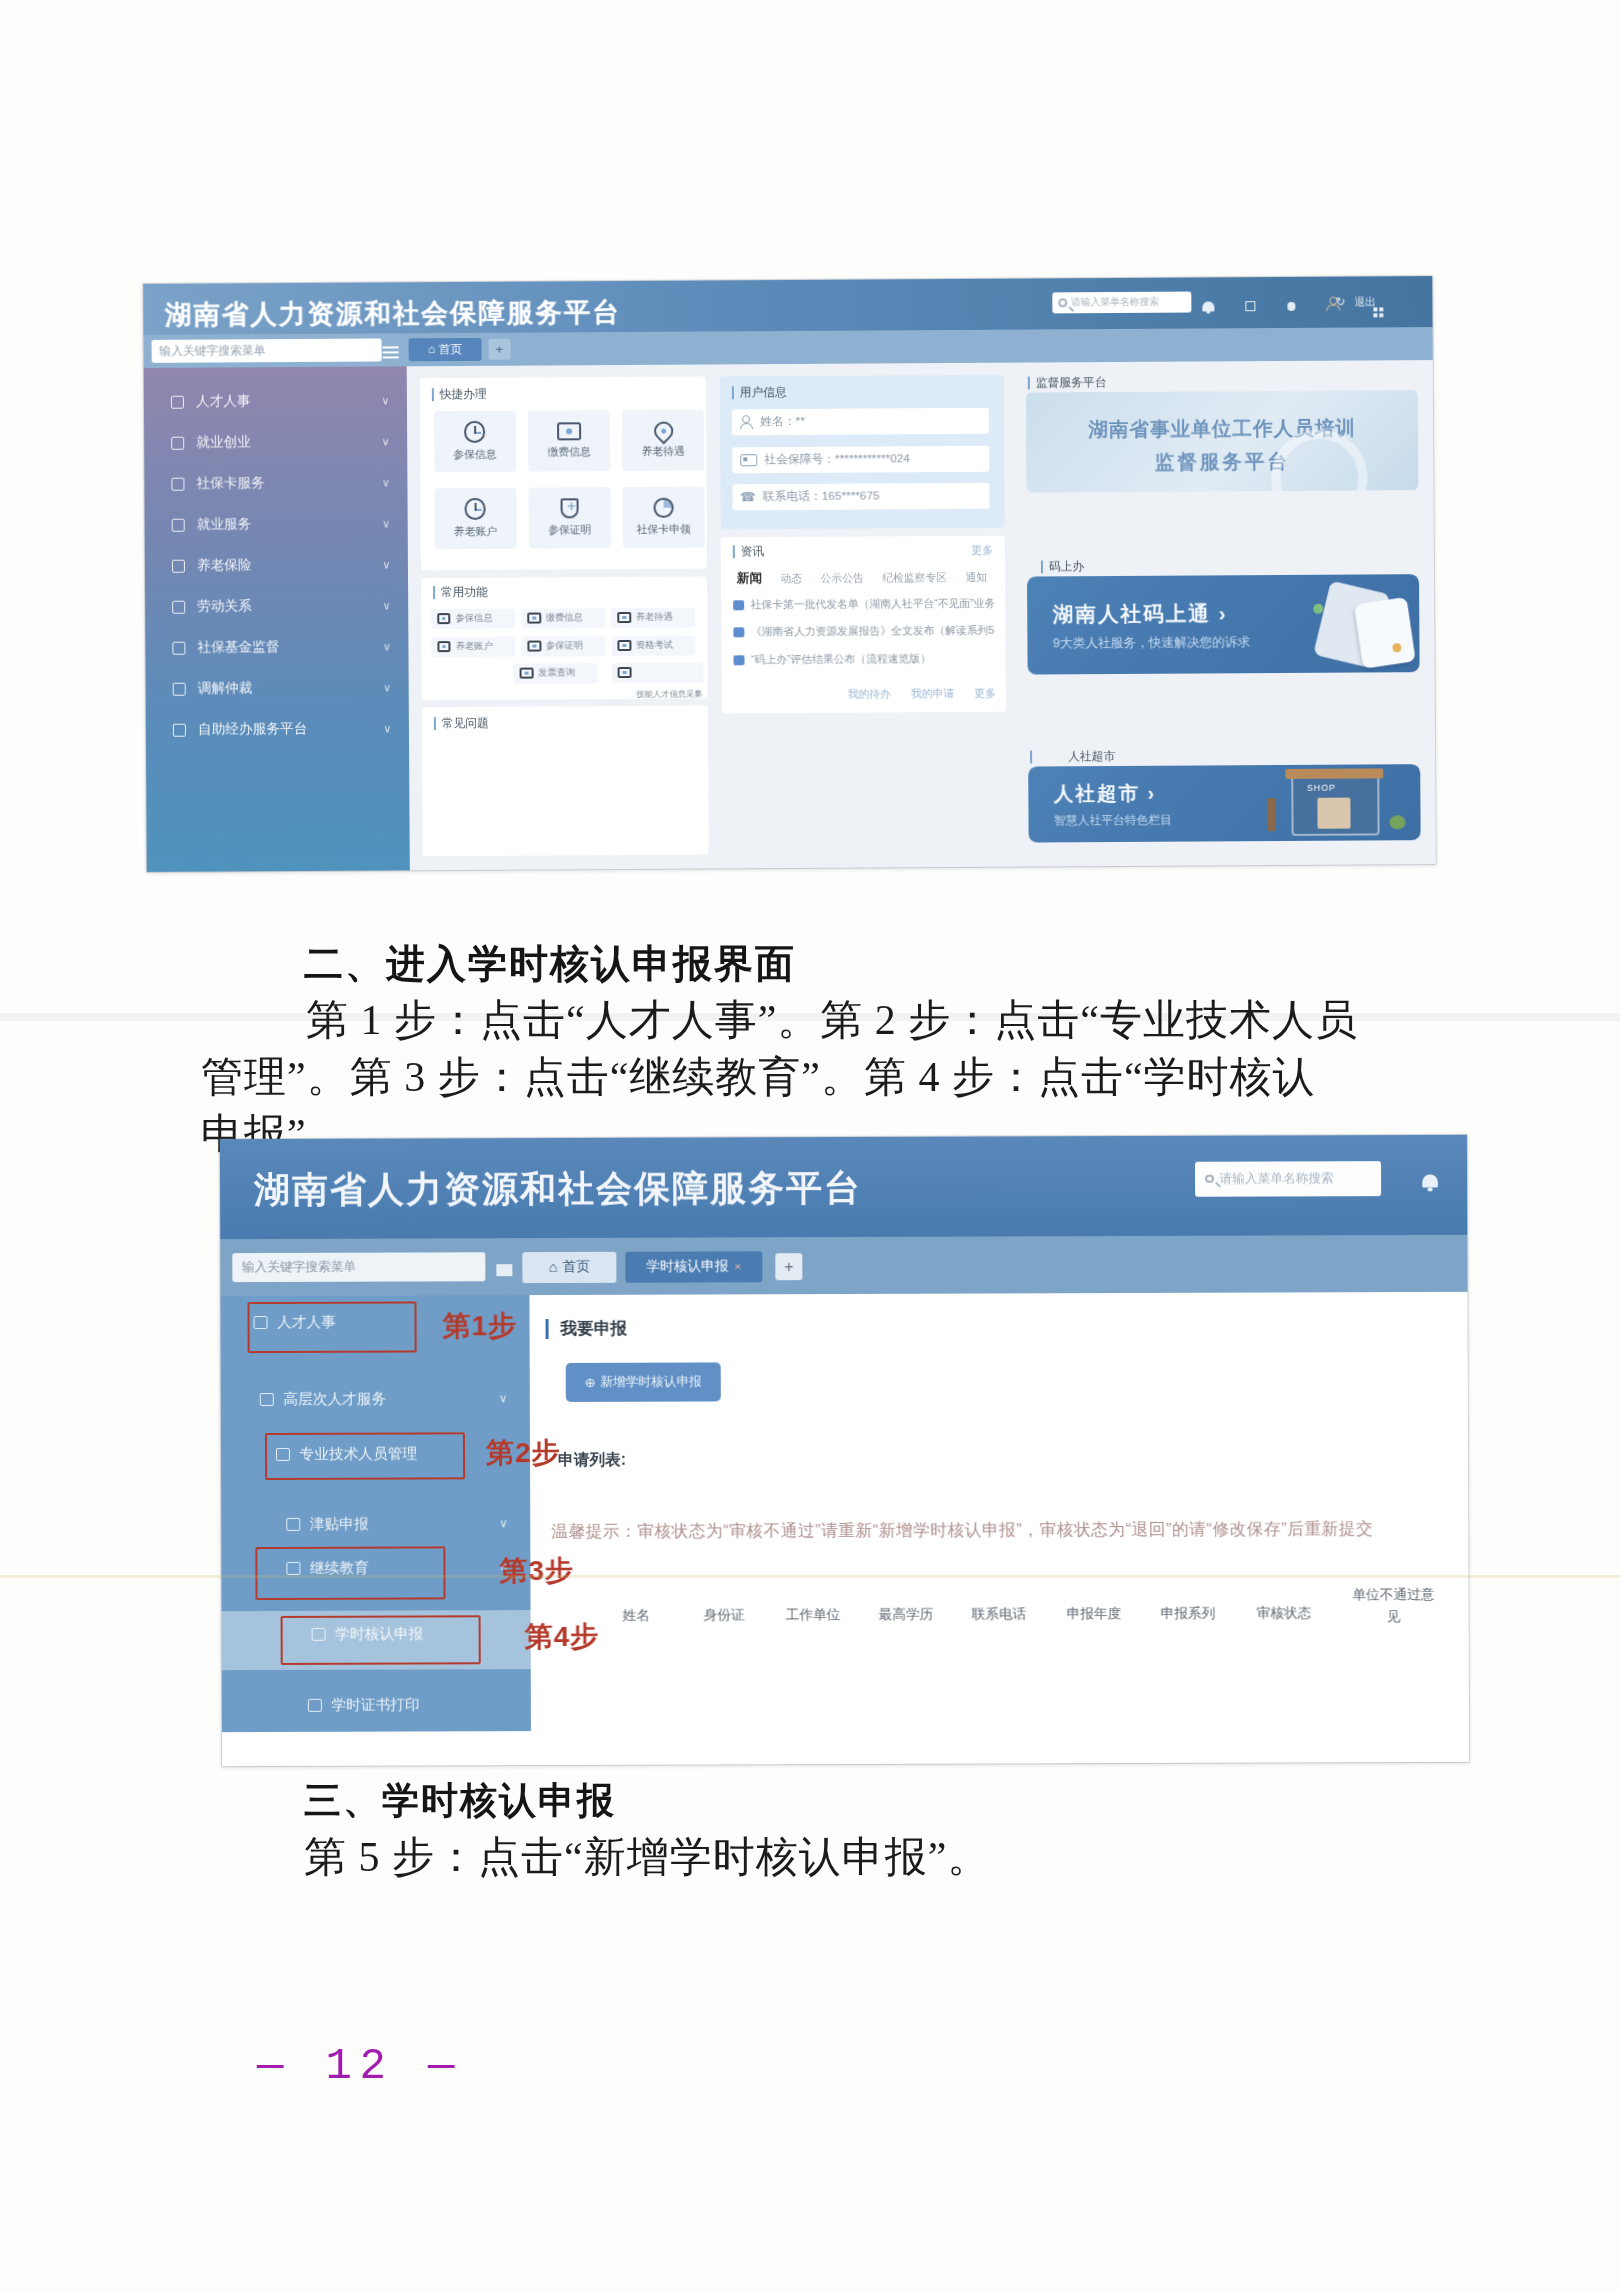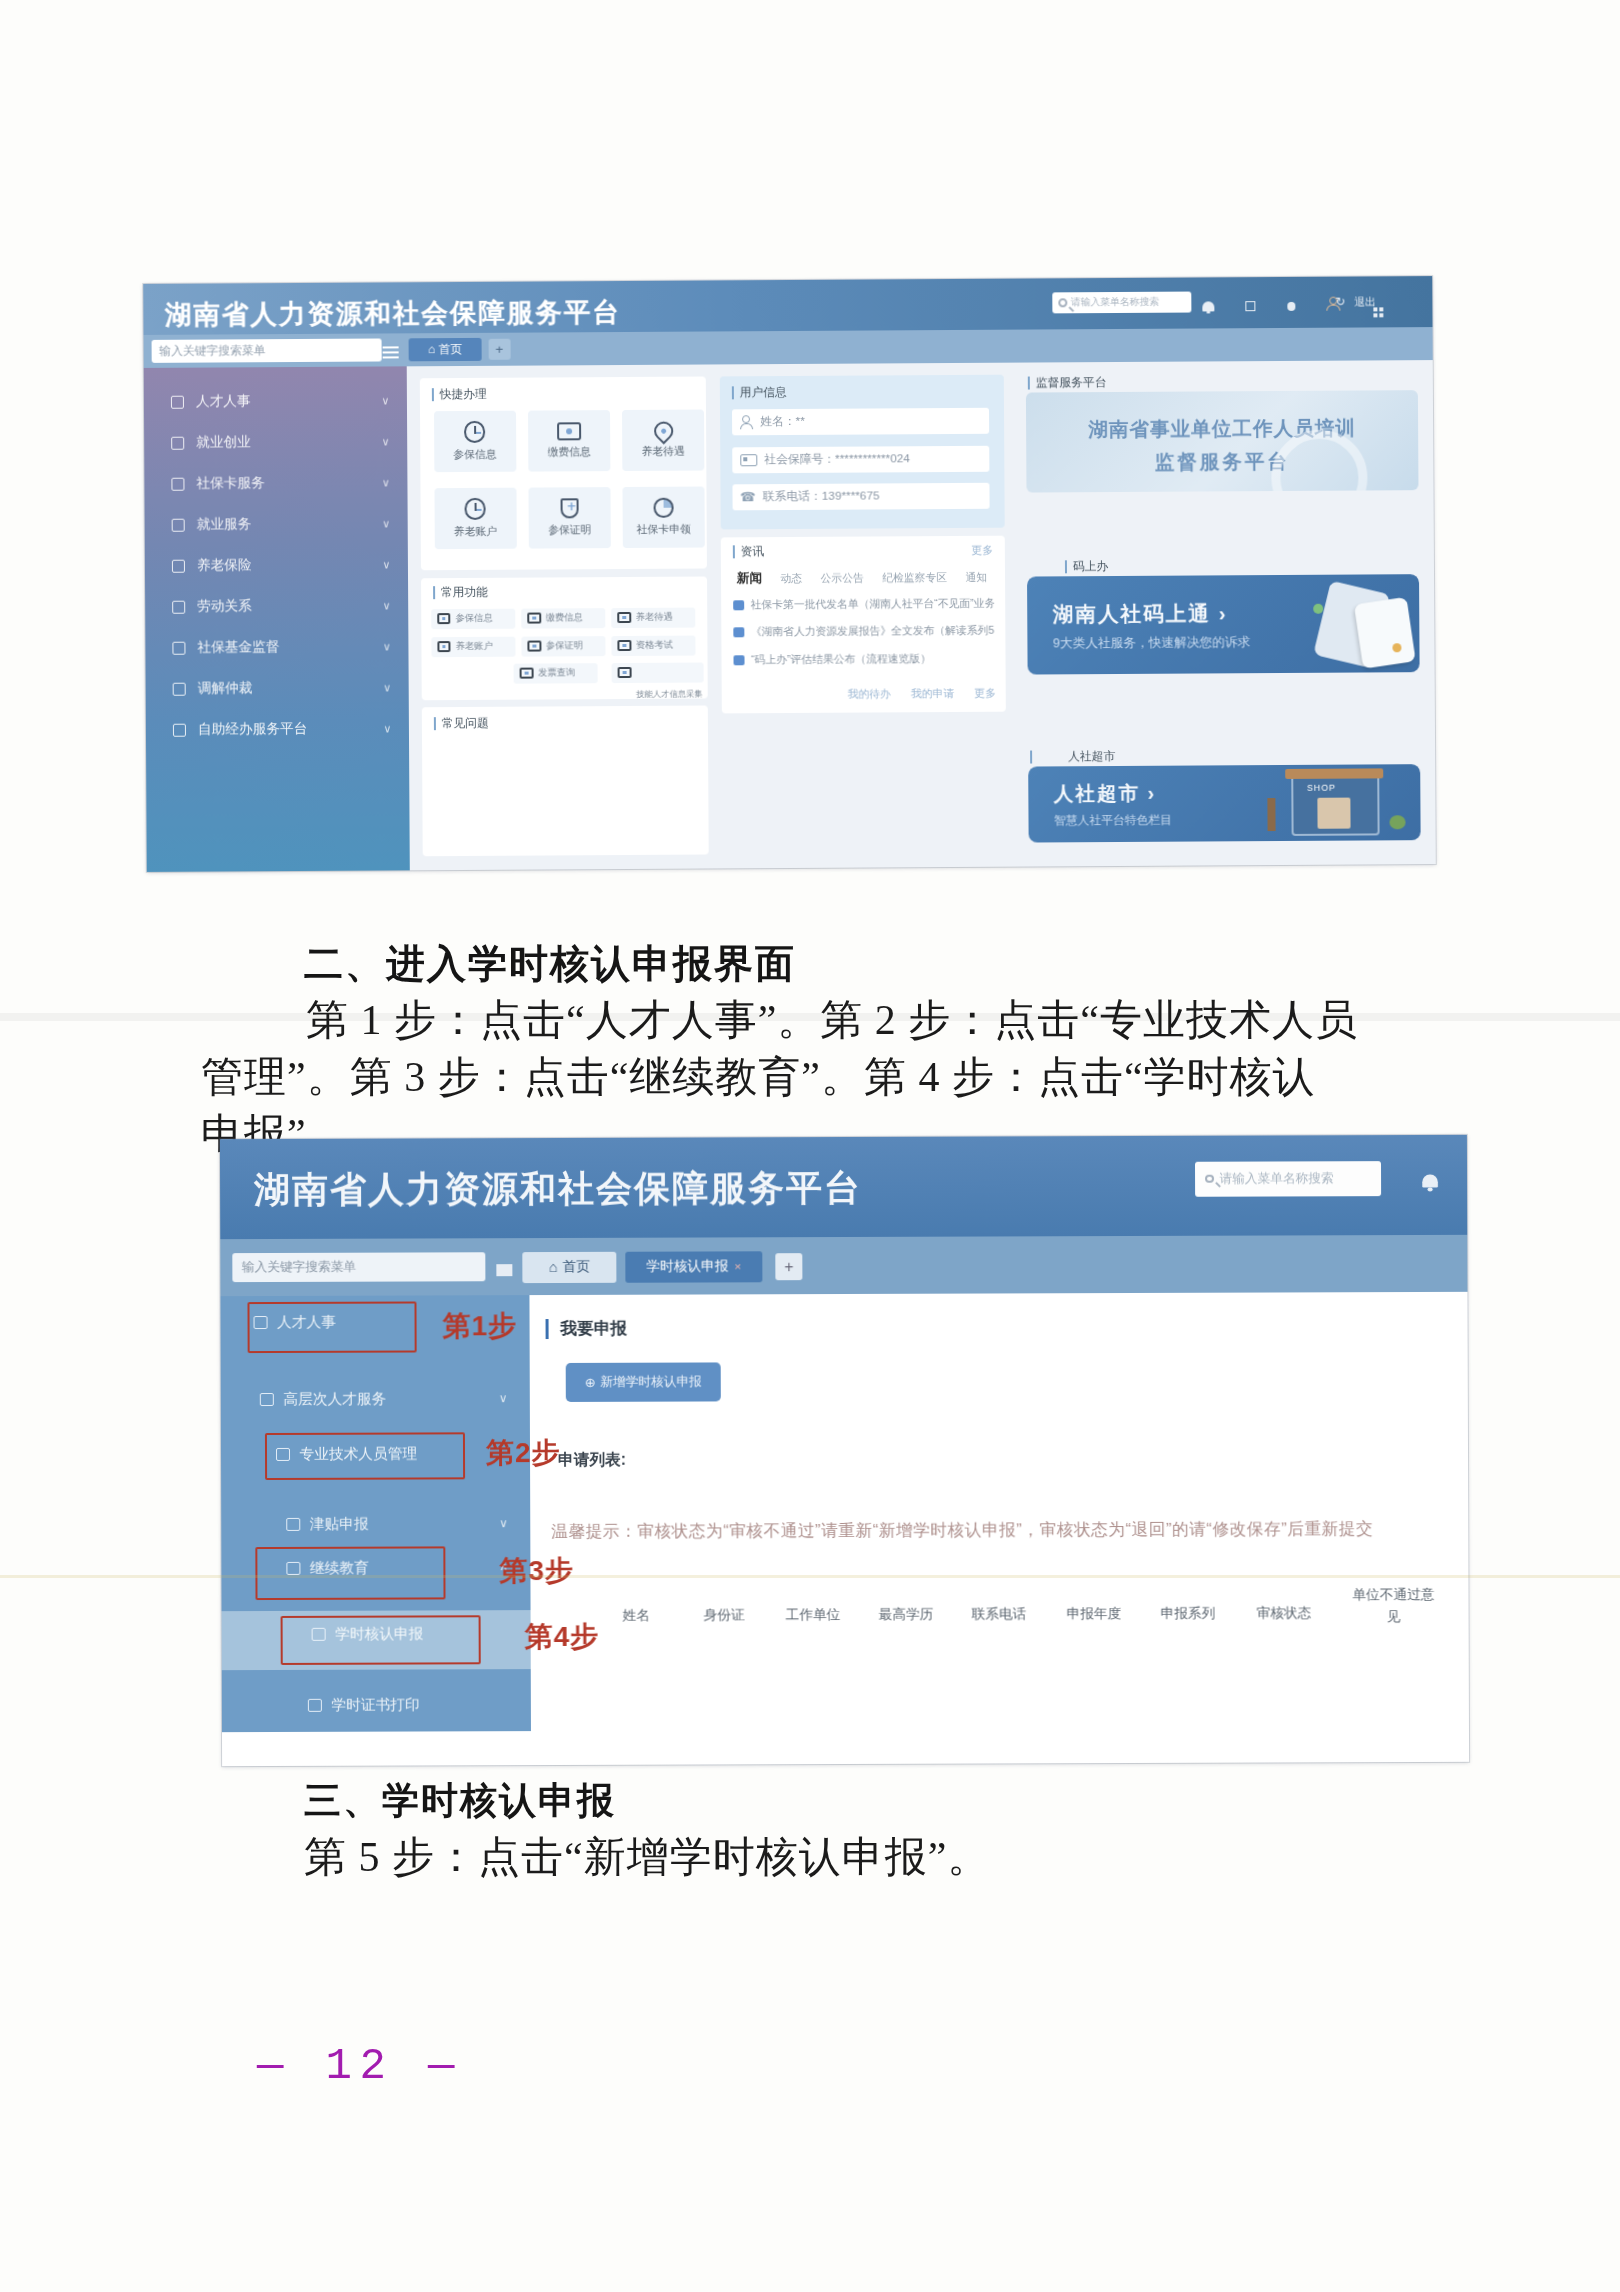--- a/index.html
+++ b/index.html
@@ -252,21 +252,21 @@
       <div class="urow" style="top:33px;">
           <span class="ic ic-person"></span>
           <span style="filter:blur(0.7px);">姓名：**</span>
         </div>
       <div class="urow" style="top:71px;">
           <span class="ic ic-card"></span>
           <span style="filter:blur(0.7px);">社会保障号：************024</span>
         </div>
       <div class="urow" style="top:108px;">
           <span style="color:#8fa2b5;font-size:12.7px;">☎</span>
-          <span style="filter:blur(0.7px);">联系电话：139****675</span>
+          <span style="filter:blur(0.7px);">联系电话：165****675</span>
         </div>
     </div>
 
     <div class="abs panel" style="left:576px;top:257px;width:284px;height:176px;">
       <div class="abs sec-h" style="left:11.8px;top:7.8px;">资讯</div>
       <span class="abs" style="right:11.8px;top:7.8px;font-size:10.8px;color:#9db8d4;">更多</span>
       <div class="abs" style="left:15.7px;top:31px;white-space:nowrap;filter:blur(0.5px);">
         <span class="ntab on">新闻</span>
         <span class="ntab">动态</span>
         <span class="ntab">公示公告</span>
@@ -292,21 +292,21 @@
       </div>
     </div>
 
     <div class="abs rhead sec-h" style="left:884px;top:98px;">监督服务平台</div>
     <div class="abs" style="left:882px;top:114px;width:392px;height:100px;border-radius:5.9px;background:linear-gradient(135deg,#ccdeec,#e0ebf4 55%,#c7dbeb);overflow:hidden;">
       <div class="abs" style="left:0;top:23.5px;width:392px;text-align:center;color:#6e94bc;font-weight:bold;font-size:19.6px;letter-spacing:1px;filter:blur(0.4px);">湖南省事业单位工作人员培训</div>
       <div class="abs" style="left:0;top:57px;width:392px;text-align:center;color:#6e94bc;font-weight:bold;font-size:19.6px;letter-spacing:2.9px;filter:blur(0.4px);">监督服务平台</div>
       <div class="abs" style="left:245px;top:39px;width:78px;height:78px;border:9.8px solid rgba(255,255,255,.45);border-radius:50%;"></div>
     </div>
 
-    <div class="abs rhead sec-h" style="left:920px;top:282px;">码上办</div>
+    <div class="abs rhead sec-h" style="left:896px;top:282px;">码上办</div>
     <div class="abs banner-blue" style="left:882px;top:298px;width:392px;height:98px;">
       <div class="abs" style="left:25.5px;top:23.5px;color:#f4f8fc;font-weight:bold;font-size:20.6px;letter-spacing:2px;">湖南人社码上通 ›</div>
       <div class="abs" style="left:25.5px;top:59px;color:#c8dbf0;font-size:12.7px;filter:blur(0.4px);">9大类人社服务，快速解决您的诉求</div>
       <div class="abs" style="left:294px;top:11.8px;width:61px;height:76px;background:#eef3f9;border-radius:7.8px;transform:rotate(14deg);opacity:.92;"></div>
       <div class="abs" style="left:331px;top:25.5px;width:53px;height:65px;background:#f7fafc;border-radius:7.8px;transform:rotate(-8deg);box-shadow:-2px 2px 3.9px rgba(0,0,0,.15);"></div>
       <div class="abs" style="left:286px;top:29px;width:9.8px;height:9.8px;border-radius:50%;background:#7fc17e;"></div>
       <div class="abs" style="left:365px;top:69px;width:8.8px;height:8.8px;border-radius:50%;background:#e6b35a;"></div>
     </div>
 
     <div class="abs rhead sec-h" style="left:884px;top:472px;padding-left:36px;">人社超市</div>

